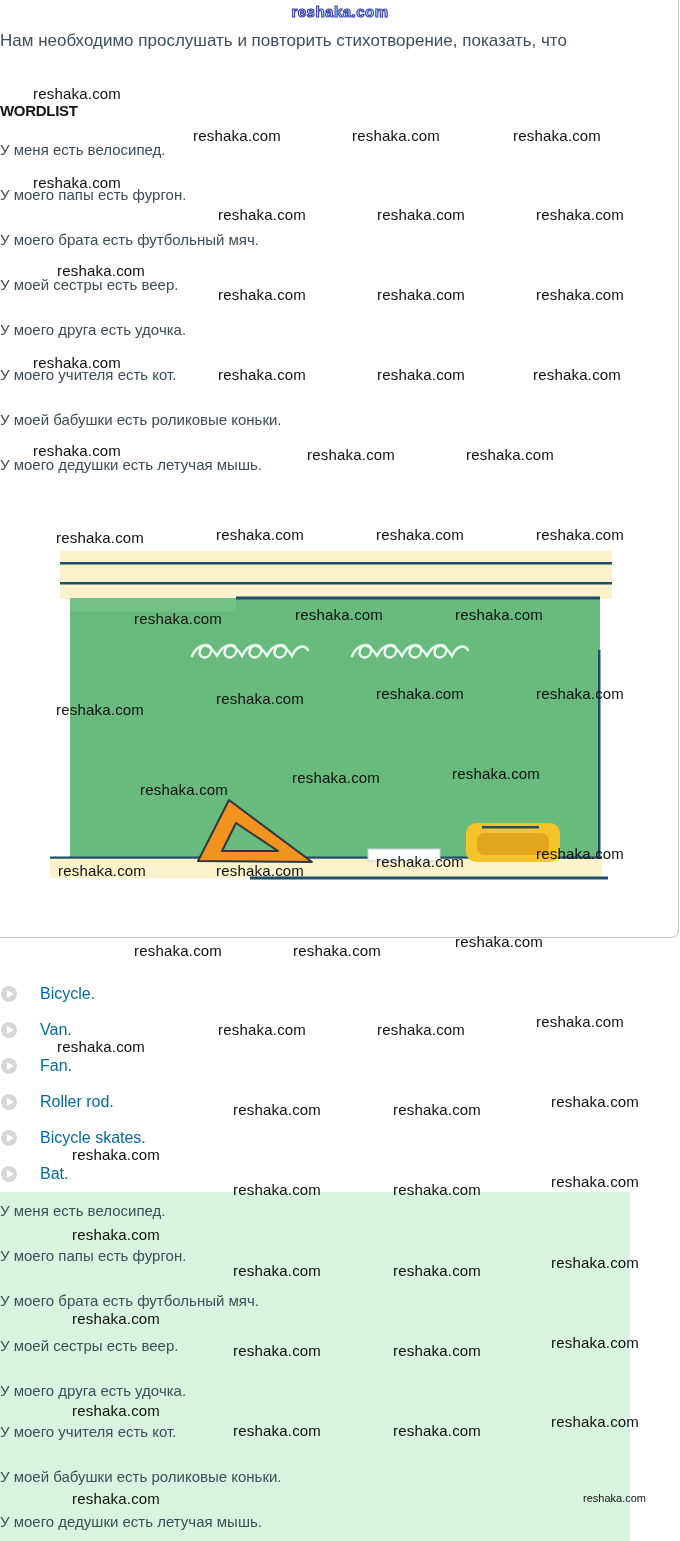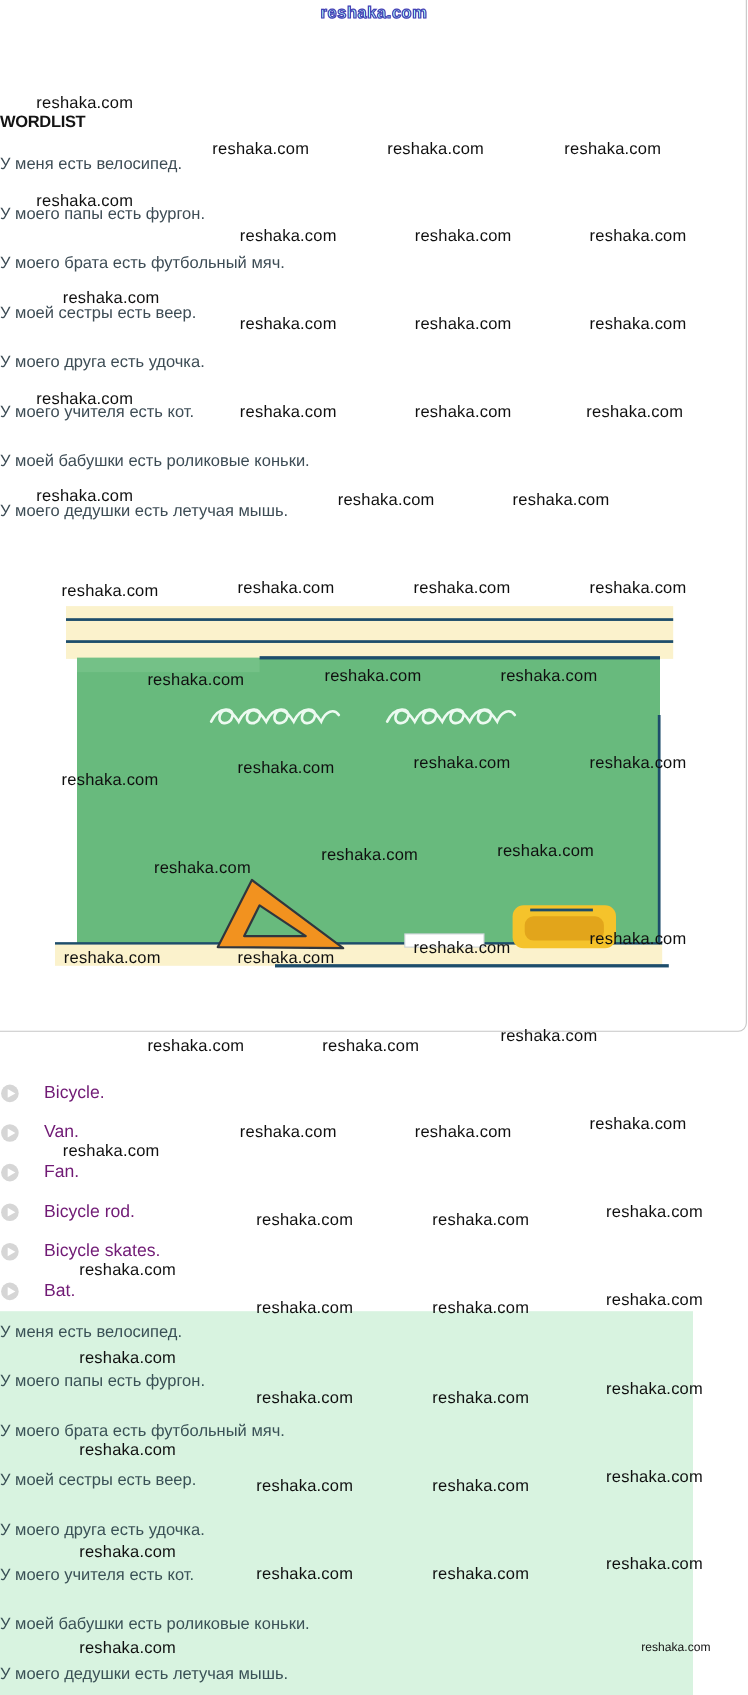--- a/index.html
+++ b/index.html
@@ -13,41 +13,42 @@
           font-size:15px;font-weight:bold;letter-spacing:.5px;color:#aefaf5;
           -webkit-text-stroke:1.1px #4343b6;text-shadow:0 0 1px #8a3db6;z-index:6;}
   
   .wm{position:absolute;font-size:15px;color:#0f0f0f;white-space:nowrap;
       letter-spacing:.2px;z-index:5;}
   .instr{position:absolute;left:0;font-size:17px;color:#3f4e58;white-space:nowrap;z-index:2;}
   .wordlist{position:absolute;left:0;top:102px;font-size:15px;font-weight:700;
             color:#141414;letter-spacing:-.3px;z-index:2;}
   .sentence{position:absolute;left:0;font-size:15px;color:#3d4c55;white-space:nowrap;z-index:2;}
   .answer-sentence{position:absolute;left:0;font-size:15px;color:#3a5156;white-space:nowrap;z-index:2;}
-  .audio-label{position:absolute;left:40px;font-size:16px;color:#701a75;white-space:nowrap;z-index:2;}
+  .audio-label{position:absolute;left:40px;font-size:16px;color:#0369a1;white-space:nowrap;z-index:2;}
   .play{position:absolute;left:1px;width:16px;height:16px;border-radius:50%;
         background:#d6d6d6;z-index:2;cursor:pointer;}
   .play::after{content:"";position:absolute;left:6px;top:4px;width:0;height:0;
         border-left:7px solid #ffffff;border-top:4.5px solid transparent;
         border-bottom:4.5px solid transparent;}
   .green{position:absolute;left:0;top:1192px;width:630px;height:349px;
          background:#d8f3e0;z-index:1;}
   .illu{position:absolute;left:0;top:520px;z-index:1;}
   .wm-small{position:absolute;left:583px;top:1492px;font-size:11px;color:#141414;
             white-space:nowrap;z-index:5;}
 </style>
 </head>
 <body>
 
 <div class="page" id="page">
 
   <div class="card"></div>
 
   <div class="wm-top">reshaka.com</div>
 
+  <div class="instr" style="top:31px;">Нам необходимо прослушать и повторить стихотворение, показать, что</div>
 
   <div class="wordlist">WORDLIST</div>
 
   <svg class="illu" width="680" height="365" viewBox="0 0 680 365">
 
     <rect x="60" y="31" width="552" height="48" fill="#fbf2cc"></rect>
     <rect x="60" y="42" width="552" height="2.5" fill="#1d4d6b"></rect>
     <rect x="60" y="62" width="552" height="2.5" fill="#1d4d6b"></rect>
 
     <rect x="70" y="78" width="530" height="264" fill="#68ba7d"></rect>
@@ -92,21 +93,21 @@
     <div class="sentence" style="top: 366px;">У моего учителя есть кот.</div>
     <div class="sentence" style="top: 411px;">У моей бабушки есть роликовые коньки.</div>
     <div class="sentence" style="top: 456px;">У моего дедушки есть летучая мышь.</div>
     <span class="play" style="top: 986px;"></span>
     <div class="audio-label" style="top: 985px;">Bicycle.</div>
     <span class="play" style="top: 1022px;"></span>
     <div class="audio-label" style="top: 1021px;">Van.</div>
     <span class="play" style="top: 1058px;"></span>
     <div class="audio-label" style="top: 1057px;">Fan.</div>
     <span class="play" style="top: 1094px;"></span>
-    <div class="audio-label" style="top: 1093px;">Bicycle rod.</div>
+    <div class="audio-label" style="top: 1093px;">Roller rod.</div>
     <span class="play" style="top: 1130px;"></span>
     <div class="audio-label" style="top: 1129px;">Bicycle skates.</div>
     <span class="play" style="top: 1166px;"></span>
     <div class="audio-label" style="top: 1165px;">Bat.</div>
     <div class="answer-sentence" style="top: 1202px;">У меня есть велосипед.</div>
     <div class="answer-sentence" style="top: 1247px;">У моего папы есть фургон.</div>
     <div class="answer-sentence" style="top: 1292px;">У моего брата есть футбольный мяч.</div>
     <div class="answer-sentence" style="top: 1337px;">У моей сестры есть веер.</div>
     <div class="answer-sentence" style="top: 1382px;">У моего друга есть удочка.</div>
     <div class="answer-sentence" style="top: 1423px;">У моего учителя есть кот.</div>

